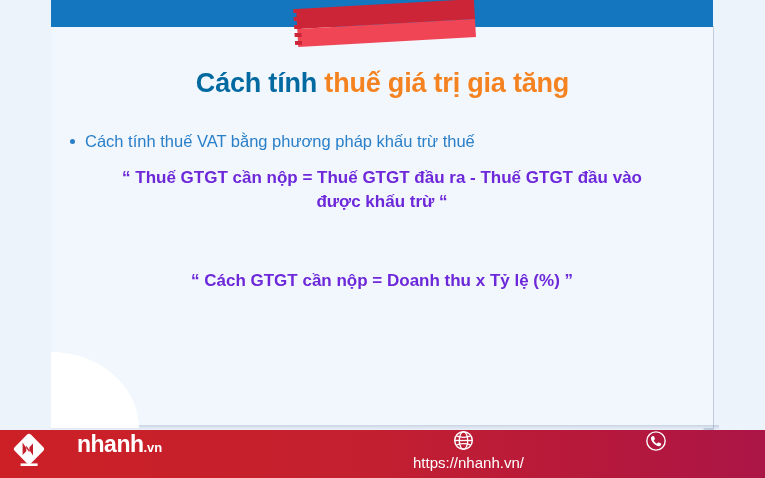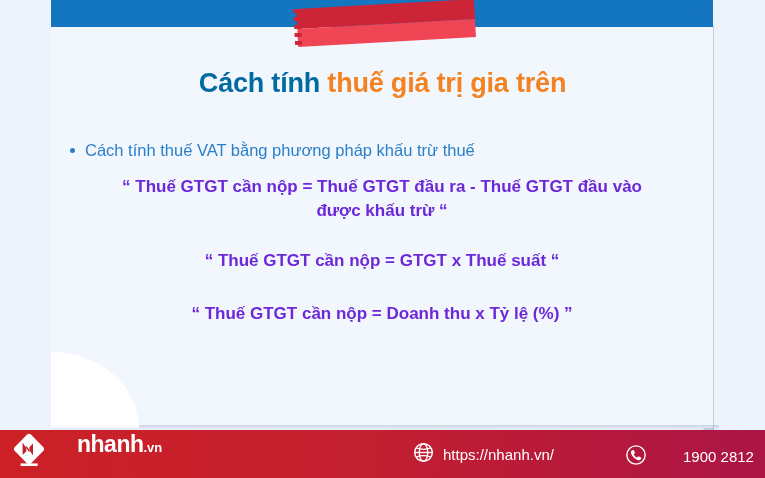--- a/index.html
+++ b/index.html
@@ -74,21 +74,21 @@
   .title{
     position:absolute;left:0;top:68px;width:765px;
     text-align:center;
     font-size:27px;font-weight:bold;letter-spacing:-0.2px;
     z-index:6;
   }
   .t-blue{color:#0369a1;}
   .t-orange{color:#f58220;}
 
   
-  .body-wrap{position:absolute;left:51px;top:130px;width:662px;z-index:6;margin-top:9px;}
+  .body-wrap{position:absolute;left:51px;top:130px;width:662px;z-index:6;}
   .bullet-row{
     display:flex;align-items:flex-start;
     color:#2a7fc9;font-size:16.5px;line-height:1.42;
     padding:0 14px 0 19px;
   }
   .dot{
     flex:0 0 auto;width:5px;height:5px;border-radius:50%;
     background:#2a7fc9;margin-top:9px;margin-right:10px;
   }
   .bullet-text{flex:1 1 auto;}
@@ -112,21 +112,21 @@
   .logo{
     display:flex;align-items:flex-start;margin-left:12px;gap:24px;
   }
   .logo-mark{flex:0 0 auto;margin-right:7px;}
   .logo-text{
     color:#ffffff;font-size:23px;font-weight:bold;letter-spacing:-0.5px;
     line-height:1;
   }
   .logo-tld{font-size:13px;font-weight:bold;letter-spacing:0;}
   .foot-item{
-    display:flex;align-items:center;color:#fff;font-size:15px;
+    display:flex;align-items:center;color:#fff;font-size:15px;flex-direction:column;
   }
   .foot-item .ic{flex:0 0 auto;margin-right:9px;display:block;}
   .foot-url{position:absolute;left:413px;top:0;height:48px;display:flex;align-items:center;}
   .foot-tel{position:absolute;left:625px;top:0;height:52px;display:flex;align-items:center;gap:27px;}
 </style>
 </head>
 <body>
 
 <div id="stage">
 
@@ -138,41 +138,40 @@
   <div class="card-shadow"></div>
   <div class="corner-curve"></div>
 
   <div class="tape">
     <div class="tape-dark"></div>
     <div class="tape-light"></div>
     <div class="jag"></div>
   </div>
 
   <div class="title">
-    <span class="t-blue">Cách tính</span><span>&nbsp;</span><span class="t-orange">thuế giá trị gia trên</span>
+    <span class="t-blue">Cách tính</span><span>&nbsp;</span><span class="t-orange">thuế giá trị gia tăng</span>
   </div>
 
   <div class="body-wrap">
 
     <div class="bullet-row">
       <span class="dot"></span>
       <span class="bullet-text">Cách tính thuế VAT bằng phương pháp khấu trừ thuế</span>
     </div>
     <div class="gap-a"></div>
     <div class="formula">“ Thuế GTGT cần nộp = Thuế GTGT đầu ra - Thuế GTGT đầu vào được khấu trừ “</div>
 
     <div class="gap-b"></div>
 
     <div class="gap-c"></div>
-    <div class="formula">“ Thuế GTGT cần nộp = GTGT x Thuế suất “</div>
 
     <div class="gap-d"></div>
 
     <div class="gap-e"></div>
-    <div class="formula">“ Thuế GTGT cần nộp = Doanh thu x Tỷ lệ (%) ”</div>
+    <div class="formula">“ Cách GTGT cần nộp = Doanh thu x Tỷ lệ (%) ”</div>
 
   </div>
 
   <div class="footer">
 
     <div class="logo">
       <span class="logo-mark">
         <svg width="34" height="38" viewBox="0 0 34 38" aria-hidden="true">
           <g transform="translate(17,16) rotate(45)">
             <rect x="-11.5" y="-11.5" width="23" height="23" rx="3" fill="#ffffff"></rect>

